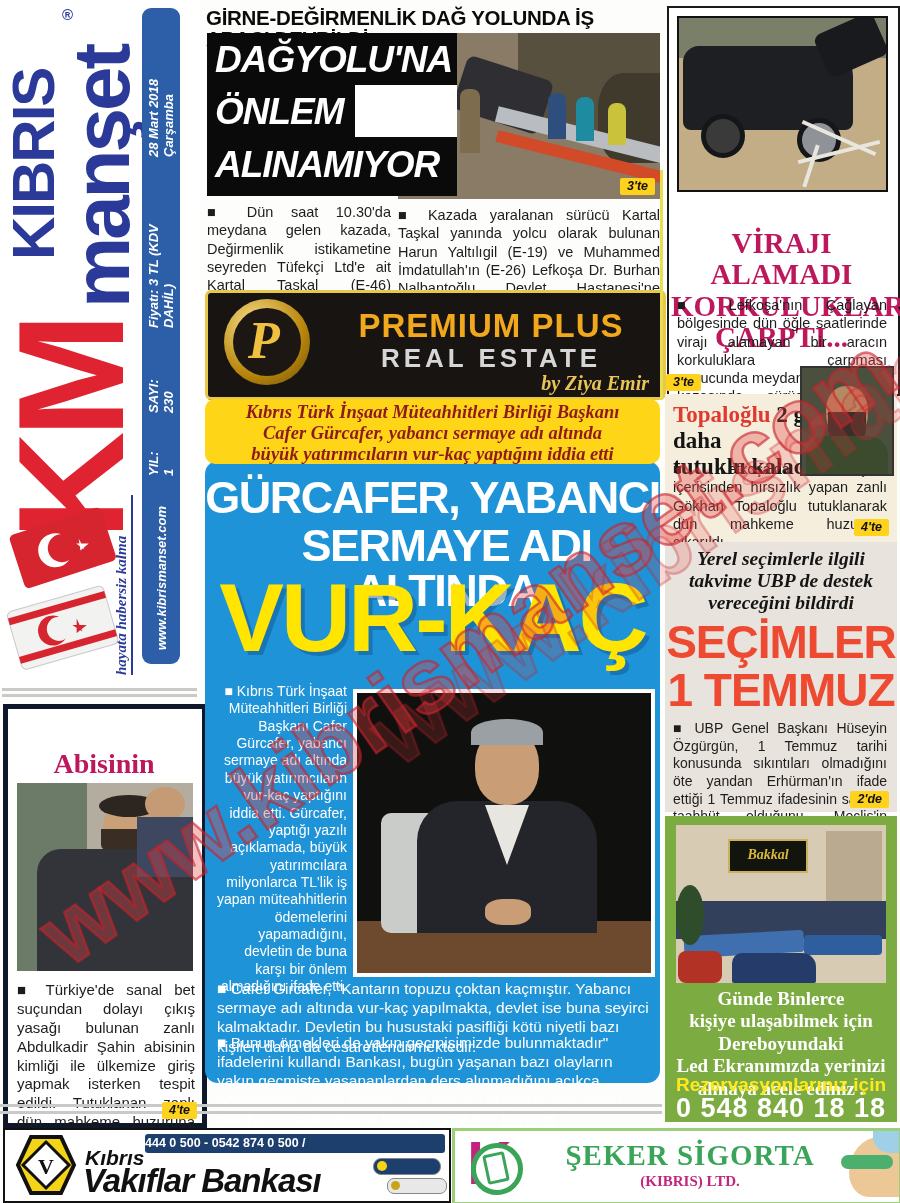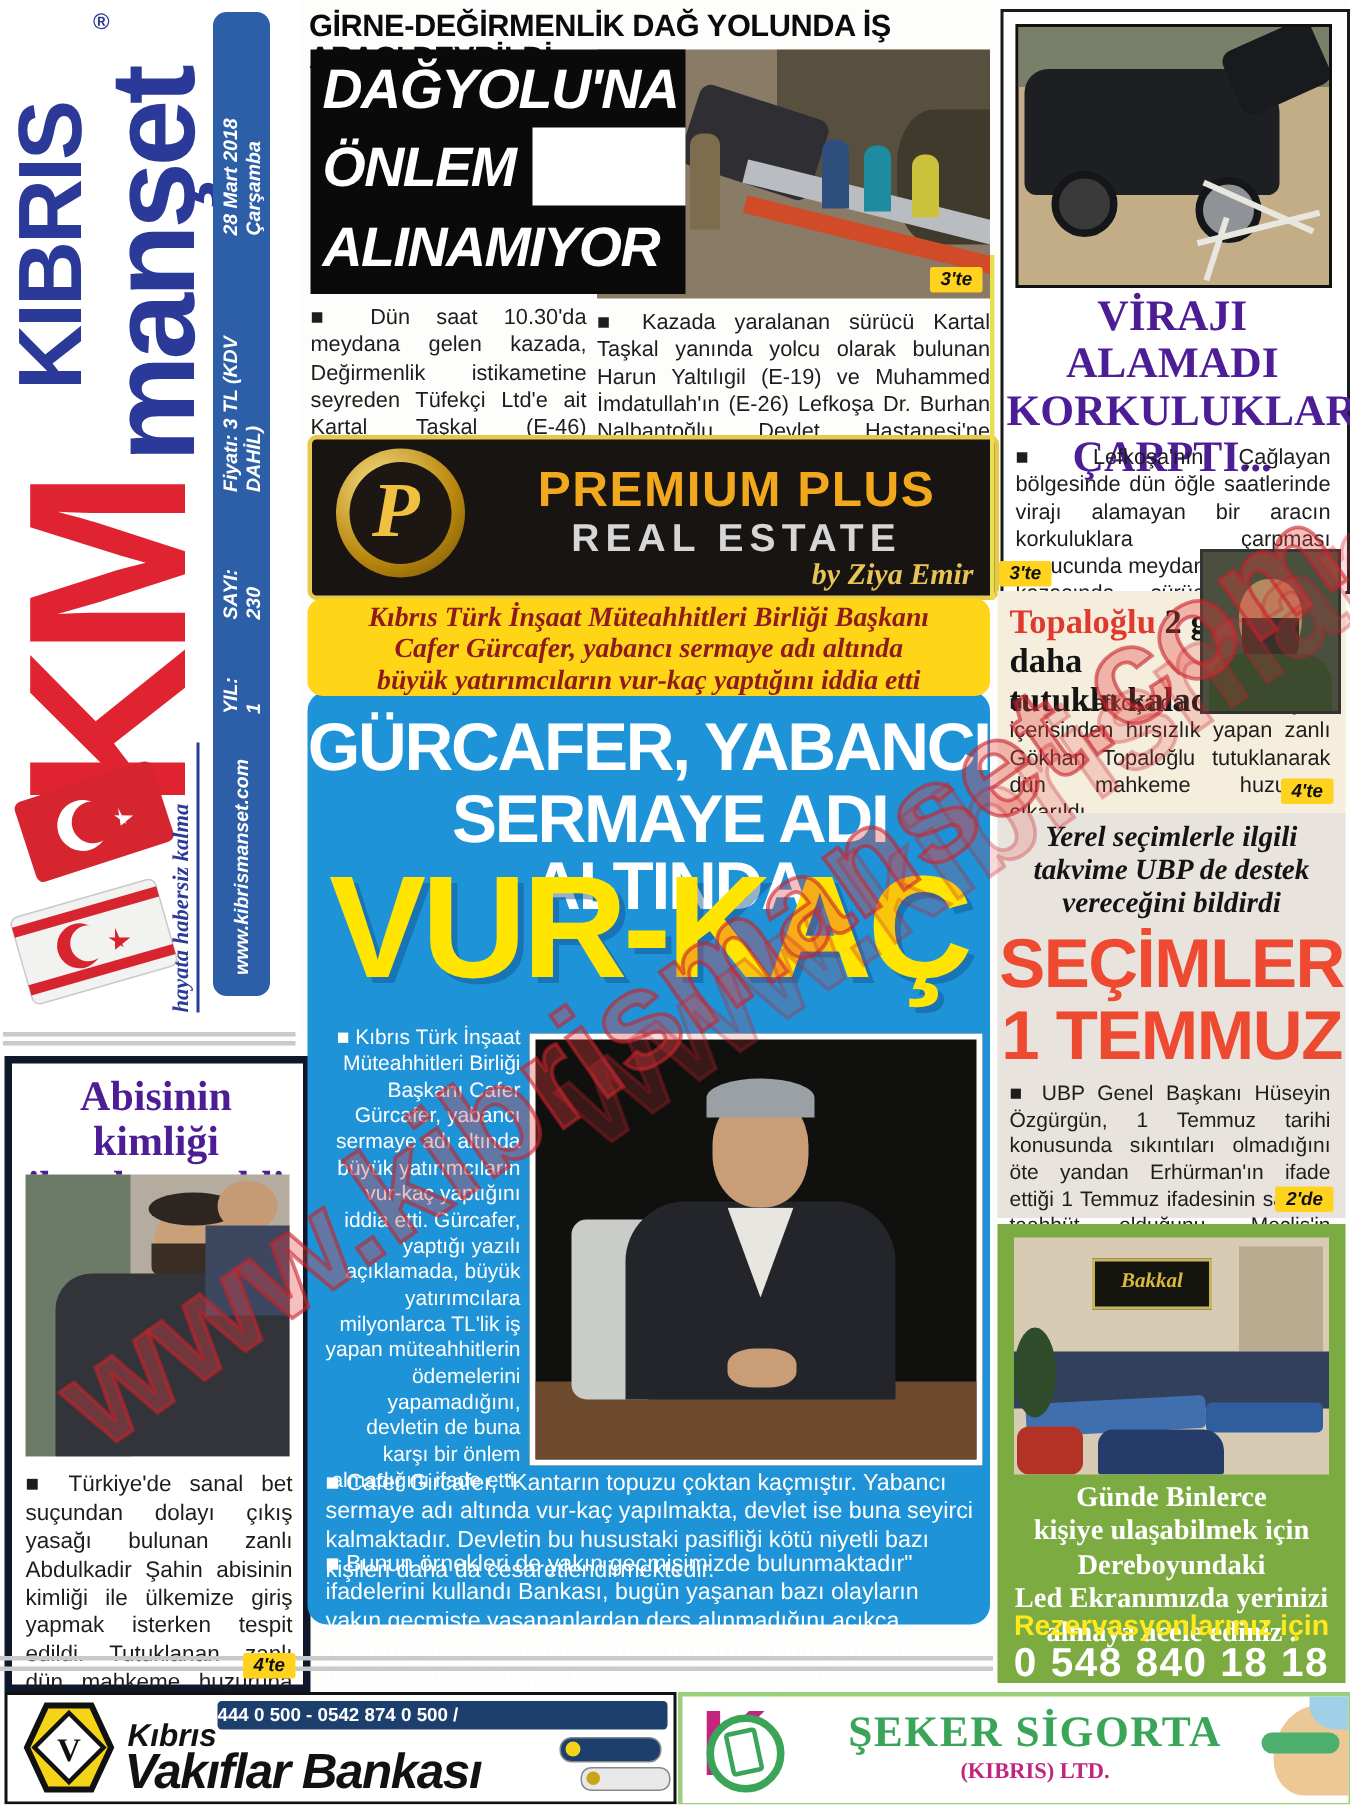--- a/index.html
+++ b/index.html
@@ -18,21 +18,21 @@
   
   .kibris{font:800 60px/1 "Liberation Sans",sans-serif;color:#2b3a99;letter-spacing:-2px;}
   .manset{font:800 80px/1 "Liberation Sans",sans-serif;color:#2b3a99;letter-spacing:-3px;}
   .km{font:800 150px/1 "Liberation Sans",sans-serif;color:#e02330;letter-spacing:-6px;}
   .tagline{font:italic 700 15px/1 "Liberation Serif",serif;color:#2b3a99;border-left:2px solid #2b3a99;padding-left:2px;}
   .infostrip{background:#2d5fa9;border-radius:9px;color:#fff;display:flex;gap:30px;align-items:center;
        justify-content:flex-start;font:italic 700 13px "Liberation Sans",sans-serif;padding:14px 4px;}
   
   .kicker-top{font:800 20.5px/1 "Liberation Sans",sans-serif;letter-spacing:-0.3px;color:#0b0b0b;}
   .blackbox-line{font:italic 800 37px/1 "Liberation Sans",sans-serif;color:#fff;letter-spacing:-1px;}
-  .serif-head{font:700 28px/1.08 "Liberation Serif",serif;color:#4c1d95;text-align:center;}
+  .serif-head{font:700 28px/1.08 "Liberation Serif",serif;color:#be185d;text-align:center;margin-top:32px;}
   .yellow-banner{background:#ffd517;border-radius:10px;text-align:center;}
   .yb-line{font:italic 700 18.5px/1.13 "Liberation Serif",serif;color:#8e1a1e;}
   .blue-panel{background:#1e93d7;border-radius:13px;}
   .hl-white{font:800 45px/1 "Liberation Sans",sans-serif;color:#fff;letter-spacing:-1.5px;text-align:center;}
   .hl-yellow{font:800 97px/1 "Liberation Sans",sans-serif;color:#ffe500;letter-spacing:-3px;text-align:center;
        text-shadow:4px 4px 0 rgba(21,80,140,0.45);}
   .blue-body{color:#fff;font:500 14px/1.24 "Liberation Sans",sans-serif;}
   .secimler-line{font:800 46px/1.08 "Liberation Sans",sans-serif;color:#ee4931;text-align:center;letter-spacing:-1px;}
   .sec-kick{font:italic 700 19.5px/1.13 "Liberation Serif",serif;color:#141414;text-align:center;}
   .green-line{font:700 19px/1.18 "Liberation Serif",serif;color:#fff;text-align:center;}

